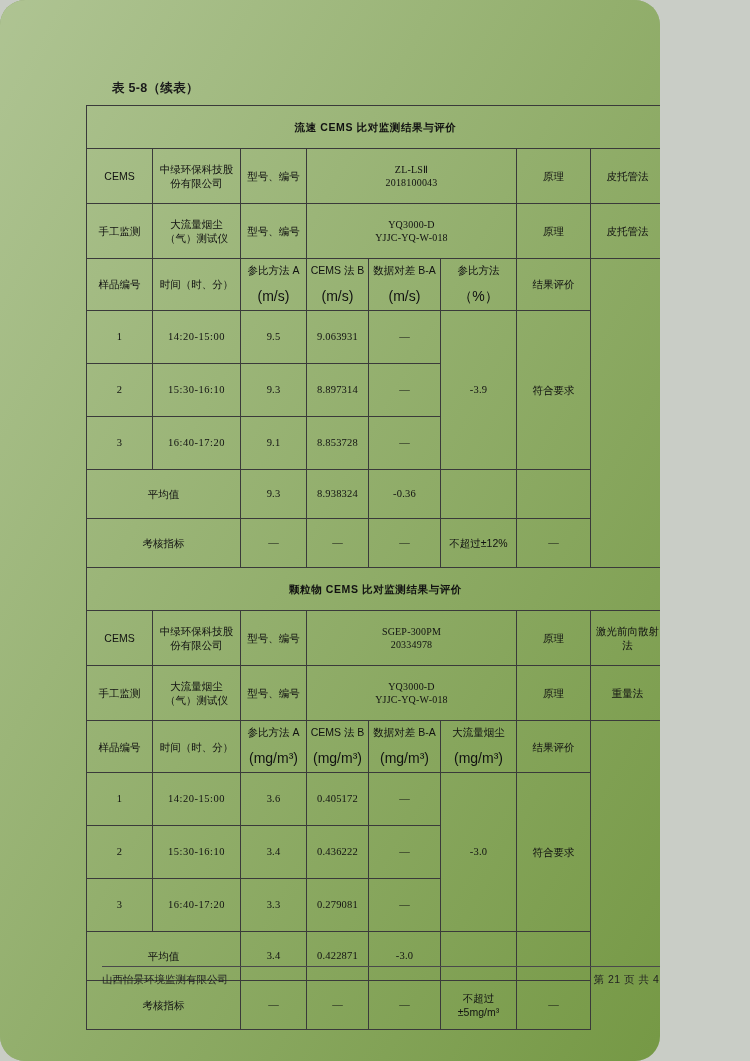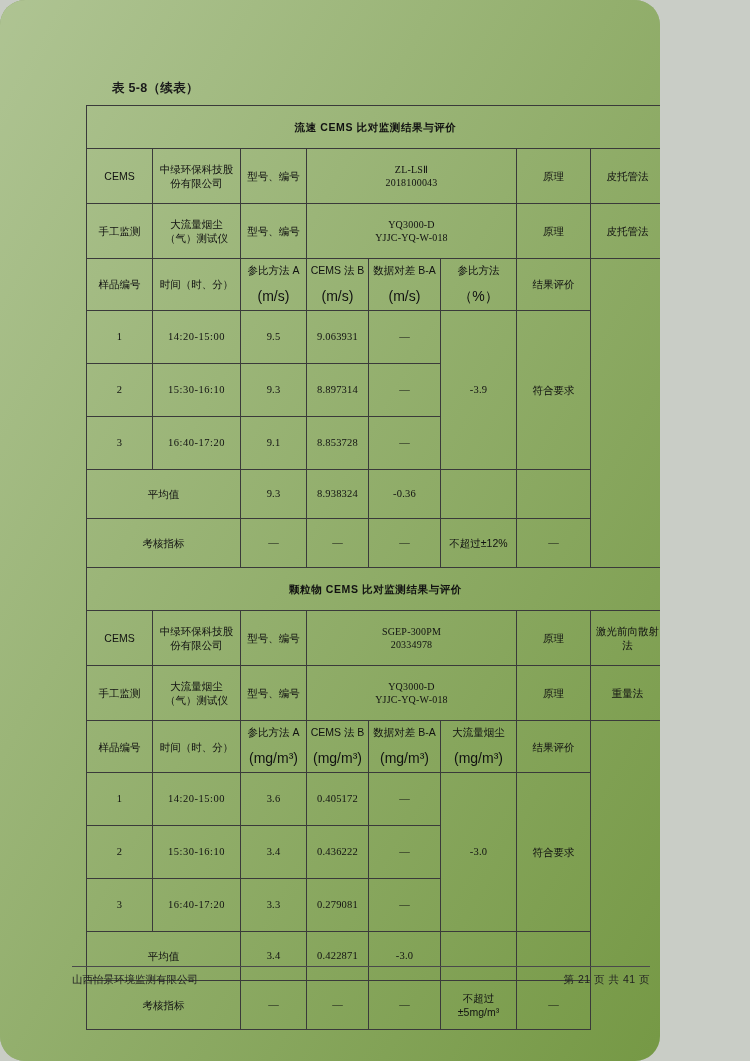--- a/index.html
+++ b/index.html
@@ -75,21 +75,21 @@
   .mono-b {
     font-family: "Liberation Serif", serif;
     font-size: 11px;
     font-weight: normal;
     letter-spacing: 0.5px;
   }
   .dash { font-family: "Liberation Serif", serif; font-size: 12px; }
 
   .footer {
     position: absolute;
-    left: 72px;
+    left: 102px;
     top: 966px;
     width: 578px;
     border-top: 1px solid #4a4a4a;
     padding-top: 6px;
     display: flex;
     justify-content: space-between;
     font-size: 10.5px;
     color: #222;
   }
   .footer .right { letter-spacing: 0.5px; }

